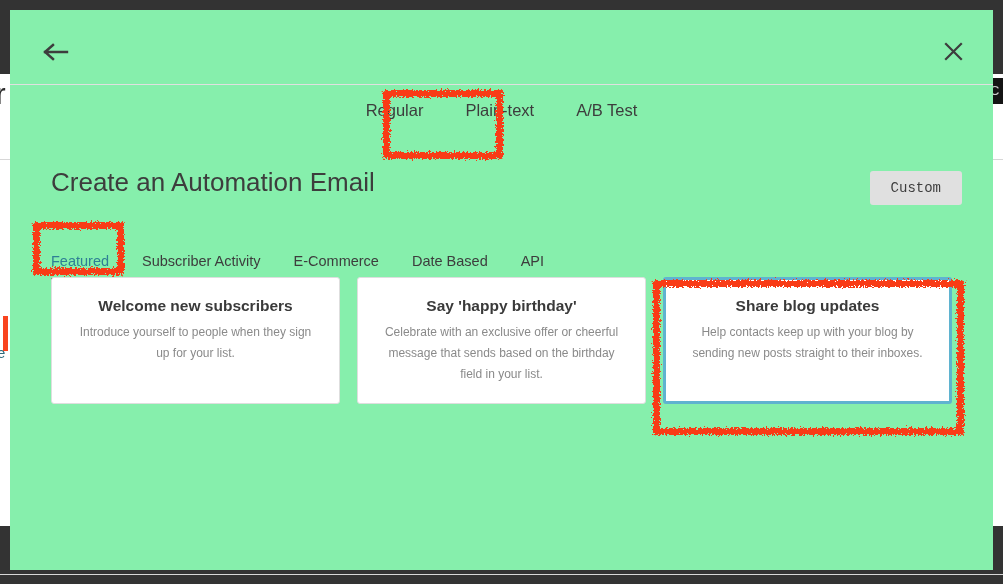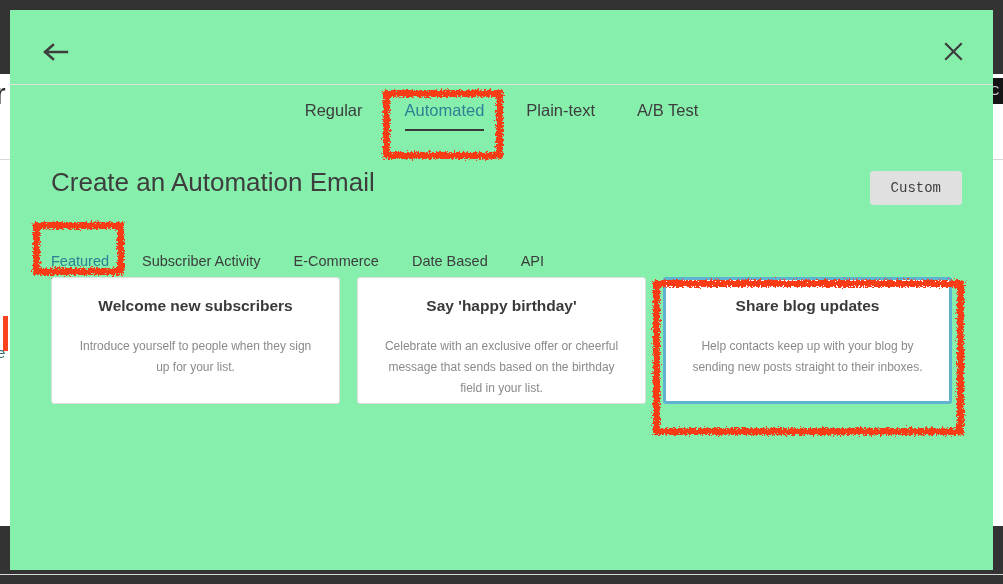--- a/index.html
+++ b/index.html
@@ -228,21 +228,21 @@
   }
   .card.selected {
     border: 3px solid #5fb3d0;
     padding: 16px 20px 0 20px;
   }
   .card-title {
     font-size: 15.5px;
     font-weight: bold;
     color: #3a3a3a;
     line-height: 20px;
-    margin-bottom: 20px;
+    margin-bottom: 6px;
   }
   .card-desc {
     font-size: 12px;
     color: #8a8a8a;
     line-height: 21px;
   }
 
   
   .annot {
     position: absolute;
@@ -297,24 +297,20 @@
       <svg width="19" height="19" viewBox="0 0 19 19" aria-hidden="true">
         <path d="M2 2 L17 17 M17 2 L2 17" stroke="#3d3d3d" stroke-width="2.2" fill="none" stroke-linecap="square"></path>
       </svg>
     </div>
   </div>
 
   <div class="primary-tabs">
     <div class="ptab">
       <span>Regular</span>
     </div>
-    <div class="ptab active">
-      <span>Automated</span>
-      <span class="ptab-underline"></span>
-    </div>
     <div class="ptab">
       <span>Plain-text</span>
     </div>
     <div class="ptab">
       <span>A/B Test</span>
     </div>
   </div>
 
   <div class="title-row">
     <div class="page-title">Create an Automation Email</div>

